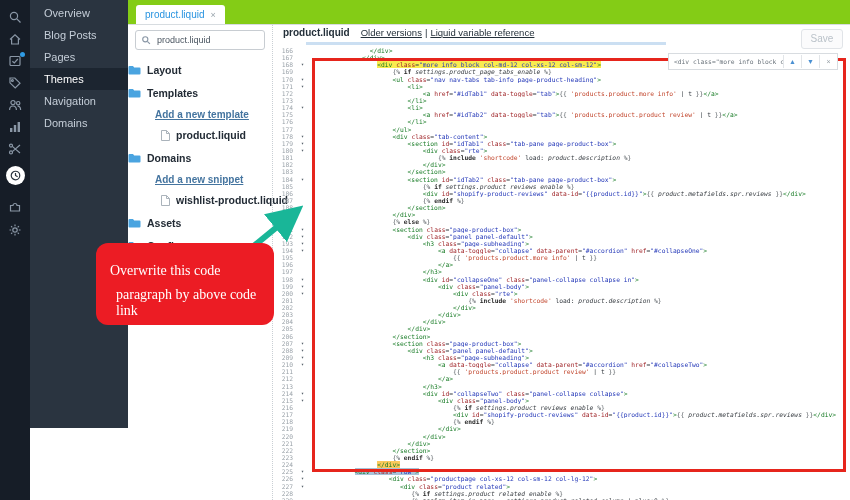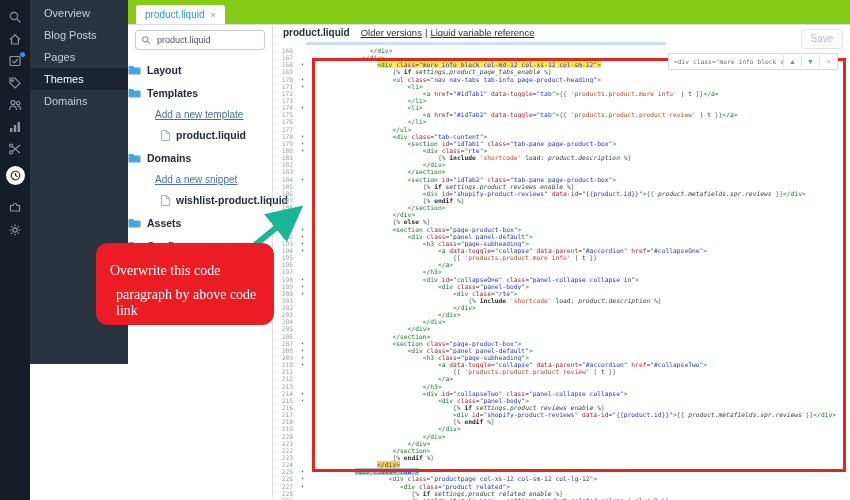--- a/index.html
+++ b/index.html
@@ -7,40 +7,40 @@
        font-family:"Liberation Sans",sans-serif;-webkit-font-smoothing:antialiased}
 
   
   .iconbar{position:absolute;left:0;top:0;width:30px;height:500px;background:#161d27;z-index:2}
   .ibar-item{position:absolute;left:0;width:30px;height:20px;display:flex;align-items:center;justify-content:center;cursor:pointer}
   .ibar-item svg{display:block}
   .hlcirc{width:19px;height:19px;border-radius:50%;background:#fff;display:flex;align-items:center;justify-content:center}
   .baddot{position:absolute;right:5px;top:1px;width:5px;height:5px;border-radius:50%;background:#2f9be4}
 
   
-  .menucol{position:absolute;left:30px;top:0;width:98px;height:364px;background:#2a3440;z-index:2;padding-top:2px;box-sizing:border-box}
+  .menucol{position:absolute;left:30px;top:0;width:98px;height:428px;background:#2a3440;z-index:2;padding-top:2px;box-sizing:border-box}
   .menu-item{height:22px;line-height:22px;padding-left:14px;font-size:11px;color:#c5ced8;cursor:pointer;white-space:nowrap}
   .menu-item.active{background:#1c2530;color:#fff}
 
   
   .main{position:absolute;left:128px;top:0;right:0;bottom:0;background:#fff}
   .tabstrip{height:24px;background:#84cc16;border-bottom:1px solid #d7dce0;position:relative}
   .tab{position:absolute;left:8px;top:5px;height:19px;background:#fff;border-radius:3px 3px 0 0;padding:0 9px;
        font-size:10px;line-height:19px;color:#2994e0;cursor:pointer}
   .tab .close{color:#9aa5ad;margin-left:6px;font-size:9px;cursor:pointer}
 
   .workspace{display:flex;height:475px}
 
   
   .filetree{width:144px;position:relative;flex:none}
   .searchbox{margin:5px 7px 8px 7px;height:18px;border:1px solid #c8cdd2;border-radius:3px;display:flex;align-items:center;padding:0 5px;gap:4px}
   .searchbox input{border:0;outline:0;flex:1;font-size:9px;color:#4a5560;font-family:inherit;min-width:0;background:transparent}
   .trow{display:flex;align-items:center;gap:6px;font-size:10.5px;color:#222b35;font-weight:bold;cursor:pointer;white-space:nowrap}
   .trow-folder{height:23px;padding-left:0}
-  .trow-link{height:20px;padding-left:27px;font-size:10px;color:#44749f;text-decoration:underline;font-weight:normal}
+  .trow-link{height:20px;padding-left:27px;font-size:10px;color:#44749f;text-decoration:underline;font-weight:bold}
   .trow-file{height:22px;padding-left:33px}
   .ticon{display:flex;align-items:center}
 
   
   .editorpane{flex:1;position:relative;border-left:1px dotted #c9cfd4;overflow:hidden}
   .edheader{height:15px;position:relative;font-size:9.5px;color:#24303a;padding-top:2px;padding-left:10px;z-index:6}
   .edtitle{font-weight:bold;font-size:10px;margin-right:8px}
   .edlink{text-decoration:underline;color:#24303a;margin:0 3px;cursor:pointer}
   .savebtn{position:absolute;right:7px;top:4px;width:40px;height:18px;background:#fbfbfc;border:1px solid #e1e4e8;border-radius:3px;
            color:#bac2c9;font-size:10px;text-align:center;line-height:18px;cursor:pointer}
@@ -164,20 +164,21 @@
           <path d="M7 1.5 V3.2 M7 10.8 V12.5 M1.5 7 H3.2 M10.8 7 H12.5 M3.1 3.1 L4.3 4.3 M9.7 9.7 L10.9 10.9 M10.9 3.1 L9.7 4.3 M4.3 9.7 L3.1 10.9"></path>
         </g>
       </svg>
     </div>
   </div>
 <div class="menucol" id="menucol">
     <div class="menu-item">Overview</div>
     <div class="menu-item">Blog Posts</div>
     <div class="menu-item">Pages</div>
     <div class="menu-item active">Themes</div>
+    <div class="menu-item">Navigation</div>
     <div class="menu-item">Domains</div>
   </div>
 
 <div class="main">
   <div class="tabstrip">
     <div class="tab">
       <span>product.liquid</span><span class="close">×</span>
     </div>
   </div>
   <div class="workspace">

